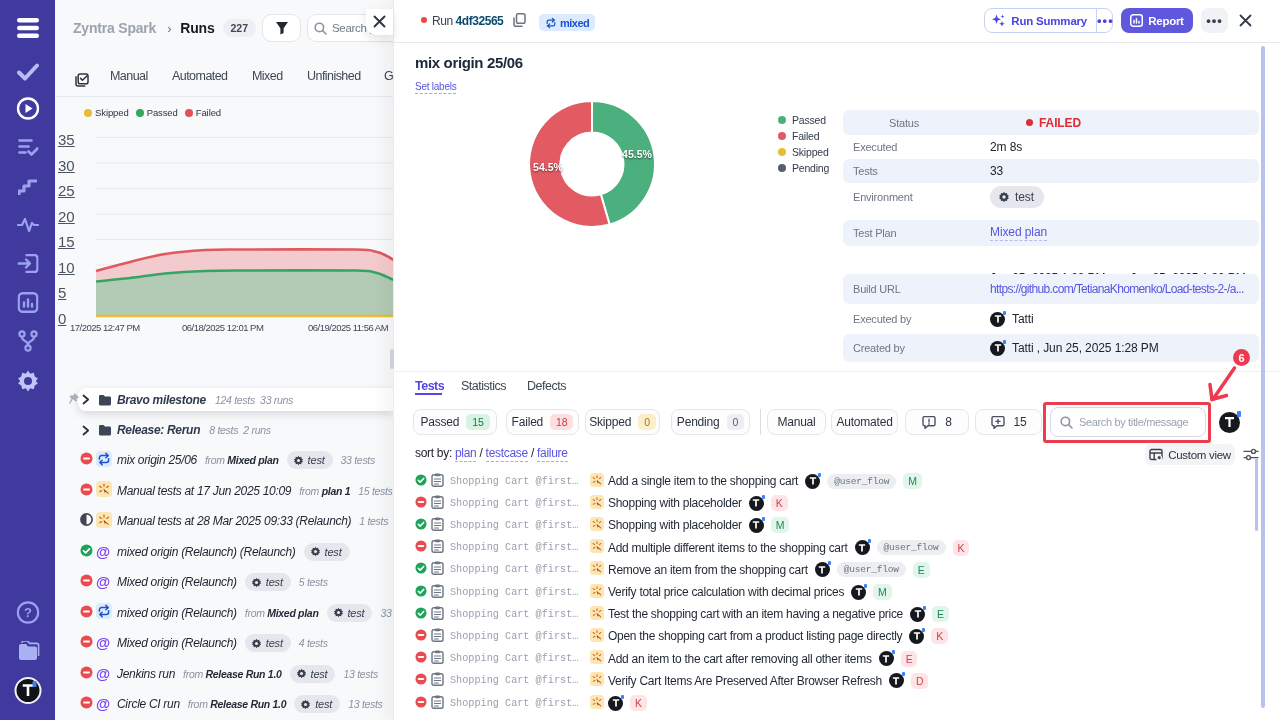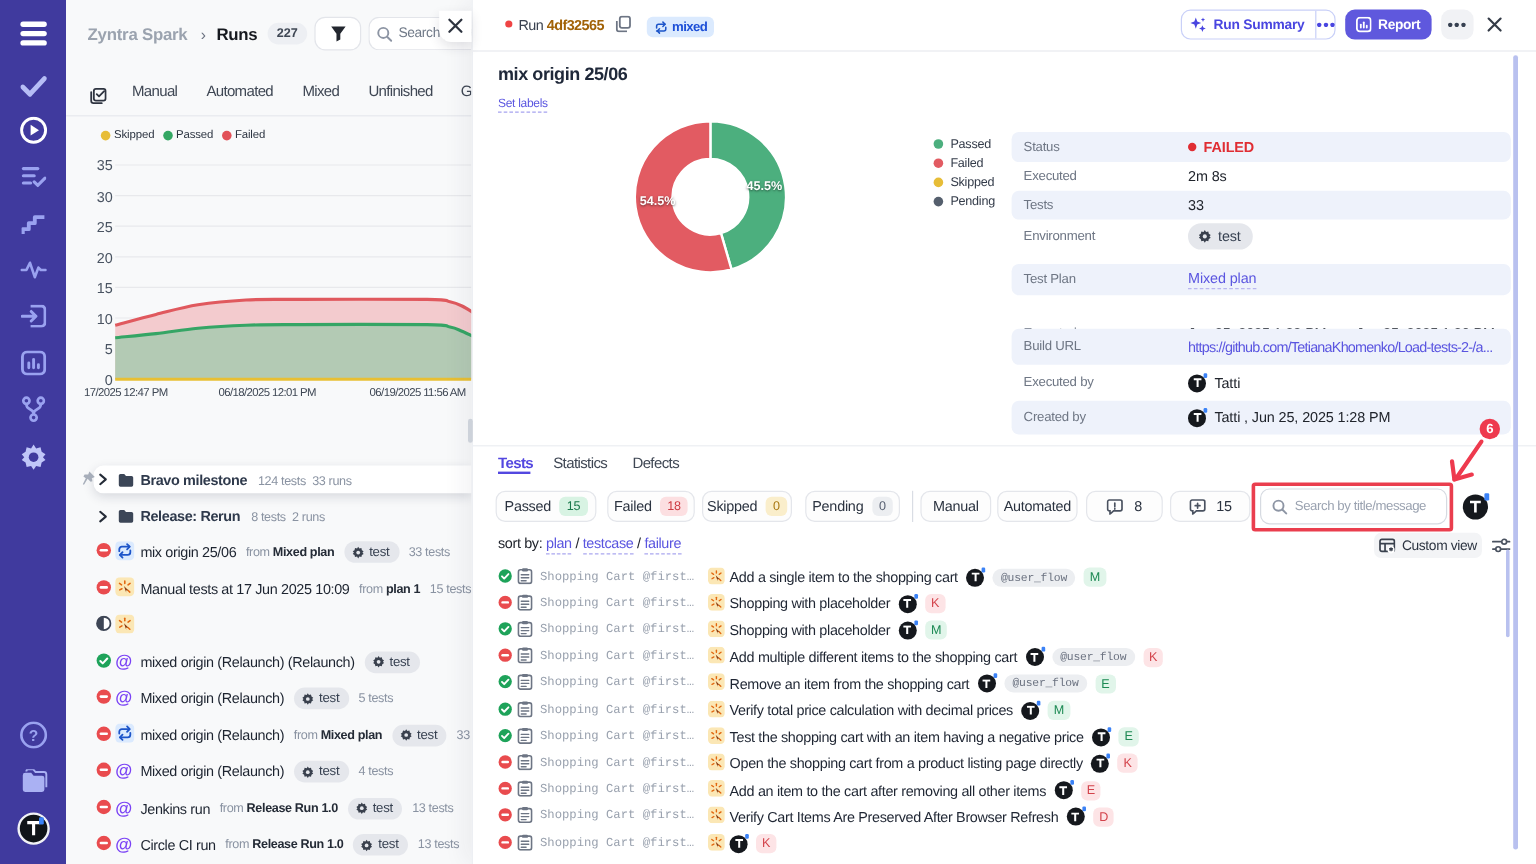--- a/index.html
+++ b/index.html
@@ -23,27 +23,27 @@
 
 #xcard { position:absolute; left:311px; top:9px; width:27px; height:26px; background:#fff; border-radius:0 0 0 10px; box-shadow:0 4px 10px rgba(30,35,60,.12); z-index:5; }
 #xcard svg { position:absolute; left:7px; top:6px; }
 
 #lptabs { position:absolute; left:0px; top:60px; width:338px; height:37px; border-bottom:1px solid #e7e9ee; font-size:12.5px; letter-spacing:-0.55px; color:#3f4754; }
 #lptabs span { position:absolute; top:9px; }
 
 #legend { position:absolute; left:29px; top:107px; font-size:9.5px; letter-spacing:-0.1px; color:#2b3340; display:flex; gap:7px; }
 #legend .it { display:flex; align-items:center; gap:3px; }
 .dot { width:8px; height:8px; border-radius:50%; display:inline-block; }
-.ylab { position:absolute; width:36px; text-align:right; font-size:12px; color:#4a5462; }
+.ylab { position:absolute; width:36px; text-align:left; font-size:15px; color:#4a5462;text-decoration:underline; }
 .xlab { position:absolute; top:322px; font-size:9.5px; letter-spacing:-0.5px; color:#3f4855; white-space:nowrap; }
 
 .lrow { position:absolute; left:0; width:338px; height:31px; display:flex; align-items:center; font-size:12px; letter-spacing:-0.3px; color:#1d2430; }
 .lrow .ic1 { position:absolute; left:25px; }
 .lrow .ic2 { position:absolute; left:41px; }
-.lrow .tt  { position:absolute; left:62px; white-space:nowrap; }
+.lrow .tt  { position:absolute; left:62px; white-space:nowrap;font-style:italic; }
 .lrow .meta { color:#8a93a2; font-size:10.5px; letter-spacing:-0.3px; font-weight:400; }
 .lrow .meta b { color:#242b36; font-weight:700; }
 .pill { display:inline-flex; align-items:center; gap:4px; background:#e5e7ec; border-radius:11px; padding:3px 8px 3px 6px; font-size:11px; letter-spacing:-0.2px; color:#374151; white-space:nowrap; }
 #bravocard { position:absolute; left:23px; top:387.5px; width:315px; height:23px; background:#fff; border-radius:8px 0 0 8px; box-shadow:0 3px 9px rgba(30,35,60,.15); }
 
 
 #drawer { left:393px; top:0; width:887px; height:720px; background:#fff; border-left:1px solid #e9ebf0; box-shadow:-6px 0 18px rgba(30,35,60,.06); }
 #dhead { position:absolute; left:0; top:0; width:887px; height:43px; border-bottom:1px solid #e8eaee; background:#fff; }
 .hbtn { position:absolute; top:8px; height:25px; display:flex; align-items:center; justify-content:center; border-radius:8px; font-size:11.5px; letter-spacing:-0.2px; white-space:nowrap; }
 #runsum { left:590px; width:129px; border:1px solid #c9d0f8; background:#fff; color:#4945e0; font-weight:700; padding:0; }
@@ -255,20 +255,24 @@
             <rect width="16" height="16" rx="4" fill="#fbe7b5"></rect>
             <g stroke="#e2670f" stroke-width="1.3" stroke-linecap="round">
               <path d="M8 3.2 v2"></path>
               <path d="M3.6 5.2 l1.7 1.2"></path>
               <path d="M12.4 5.2 l-1.7 1.2"></path>
               <path d="M3.8 10.6 l1.8 -1"></path>
               <path d="M12.2 12.4 l-1.6 -1.5"></path>
             </g>
             <path d="M7.3 7.3 l3.6 3.6 -1.9 .2 .2 1.9 Z" fill="#8c3d10"></path>
           </svg></span>
+      <span class="tt" style="display:inline-flex; align-items:center; gap:8px;">
+          <span>Manual tests at 28 Mar 2025 09:33 (Relaunch)</span>
+          <span class="meta">1 tests</span>
+        </span>
     </div>
     <div class="lrow" style="top:536.0px">
       <span class="ic1"><svg width="13" height="13" viewBox="0 0 13 13">
             <circle cx="6.5" cy="6.5" r="6" fill="#1ea35a"></circle>
             <path d="M3.6 6.8 l2 2 l3.8-4" stroke="#fff" stroke-width="1.7" fill="none" stroke-linecap="round" stroke-linejoin="round"></path>
           </svg></span>
         <span class="ic2"><span style="color:#7a42f5; font-weight:700; font-size:14.5px;">@</span></span>
       <span class="tt" style="display:inline-flex; align-items:center; gap:8px;">
           <span>mixed origin (Relaunch) (Relaunch)</span>
           <span class="pill"><svg width="11" height="11" viewBox="0 0 24 24">
@@ -428,21 +432,21 @@
     <div class="sicon" style="top:677px; width:27px; height:27px; border-radius:50%; background:#101418; border:2px solid #f1f2f6; color:#fff; font-weight:700; font-size:14px; display:flex; align-items:center; justify-content:center;">
         <svg width="13" height="13" viewBox="0 0 13 13" style="display:block">
           <path d="M1.2 1.5 H11.8 M6.5 1.5 V12" stroke="#fff" stroke-width="2.6" fill="none"></path>
         </svg>
         <i style="position:absolute; right:3px; top:2px; width:4px; height:6px; background:#3b82f6; border-radius:1px;"></i>
       </div>
   </div>
   <div id="drawer" class="abs">
     <div id="dhead">
       <span style="position:absolute; left:27px; top:17px; width:6px; height:6px; border-radius:50%; background:#ef4444;"></span>
-      <span style="position:absolute; left:38px; top:14px; font-size:12px; letter-spacing:-0.45px; color:#3a4250;">Run <b style="color:#a16207">4df32565</b></span>
+      <span style="position:absolute; left:38px; top:14px; font-size:12px; letter-spacing:-0.45px; color:#3a4250;">Run <b style="color:#0c4a6e">4df32565</b></span>
       <svg style="position:absolute; left:119px; top:13px" width="13" height="14" viewBox="0 0 13 14">
           <rect x="3.5" y="0.8" width="8.5" height="9.5" rx="1.8" fill="none" stroke="#6d7584" stroke-width="1.5"></rect>
           <path d="M9.5 13.2 h-6.7 A1.8 1.8 0 0 1 1 11.4 V4.4" fill="none" stroke="#6d7584" stroke-width="1.5"></path>
         </svg>
       <span style="position:absolute; left:145px; top:14px; height:17px; background:#dbeafe; border-radius:5px; display:inline-flex; align-items:center; gap:3px; padding:0 6px; font-size:11px; letter-spacing:-0.5px; font-weight:700; color:#1d4fd7;">
         <svg width="12" height="12" viewBox="0 0 16 16">
             <g fill="none" stroke="#1d55c9" stroke-width="1.7" stroke-linecap="round" stroke-linejoin="round">
               <path d="M9.9 1.9 l2.4 2.4 -2.4 2.4"></path>
               <path d="M2.9 8.5 v-2 a2.2 2.2 0 0 1 2.2 -2.2 h7.2"></path>
               <path d="M6.1 14.1 l-2.4 -2.4 2.4 -2.4"></path>
@@ -479,21 +483,21 @@
     <svg class="abs" style="left:125px; top:91px" width="146" height="146" viewBox="0 0 146 146">
       <path d="M71.0,8.0 A63.0,63.0 0 0 1 88.58,131.5 L79.79,101.25 A31.5,31.5 0 0 0 71.0,39.5 Z" fill="#4caf7e" stroke="#fff" stroke-width="2" transform="translate(2,2)"></path>
       <path d="M88.58,131.5 A63.0,63.0 0 1 1 71.0,8.0 L71.0,39.5 A31.5,31.5 0 1 0 79.79,101.25 Z" fill="#e25b62" stroke="#fff" stroke-width="2" transform="translate(2,2)"></path>
       <text x="118" y="67" font-size="10.5" font-weight="bold" fill="#fff" text-anchor="middle" style="text-shadow:0 1px 2px rgba(0,0,0,.55)">45.5%</text>
       <text x="29" y="80" font-size="10.5" font-weight="bold" fill="#fff" text-anchor="middle" style="text-shadow:0 1px 2px rgba(0,0,0,.55)">54.5%</text>
     </svg>
     <div class="dleg" style="top:114px"><span class="dot" style="background:#4caf7e"></span>Passed</div>
     <div class="dleg" style="top:130px"><span class="dot" style="background:#e25b62"></span>Failed</div>
     <div class="dleg" style="top:146px"><span class="dot" style="background:#e7bd37"></span>Skipped</div>
     <div class="dleg" style="top:162px"><span class="dot" style="background:#555f6d"></span>Pending</div>
-    <div class="trow alt" style="top:110px; height:25px;">
+    <div class="trow alt" style="top:110px; height:25px;padding-left:36px;">
         <span class="lb">Status</span>
         <span class="vl">
           <span style="width:7px;height:7px;border-radius:50%;background:#e02d33;margin-right:6px;"></span>
           <b style="color:#e02d33">FAILED</b>
         </span>
       </div>
     <div class="trow" style="top:135px; height:24px;">
         <span class="lb">Executed</span>
         <span class="vl">2m 8s</span>
       </div>

